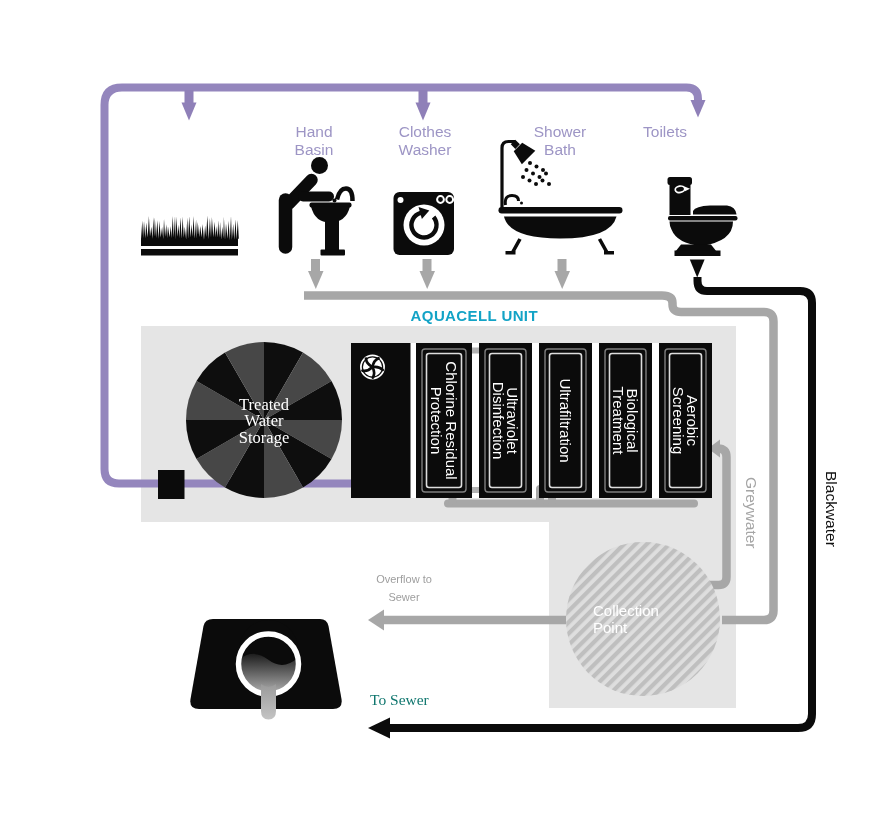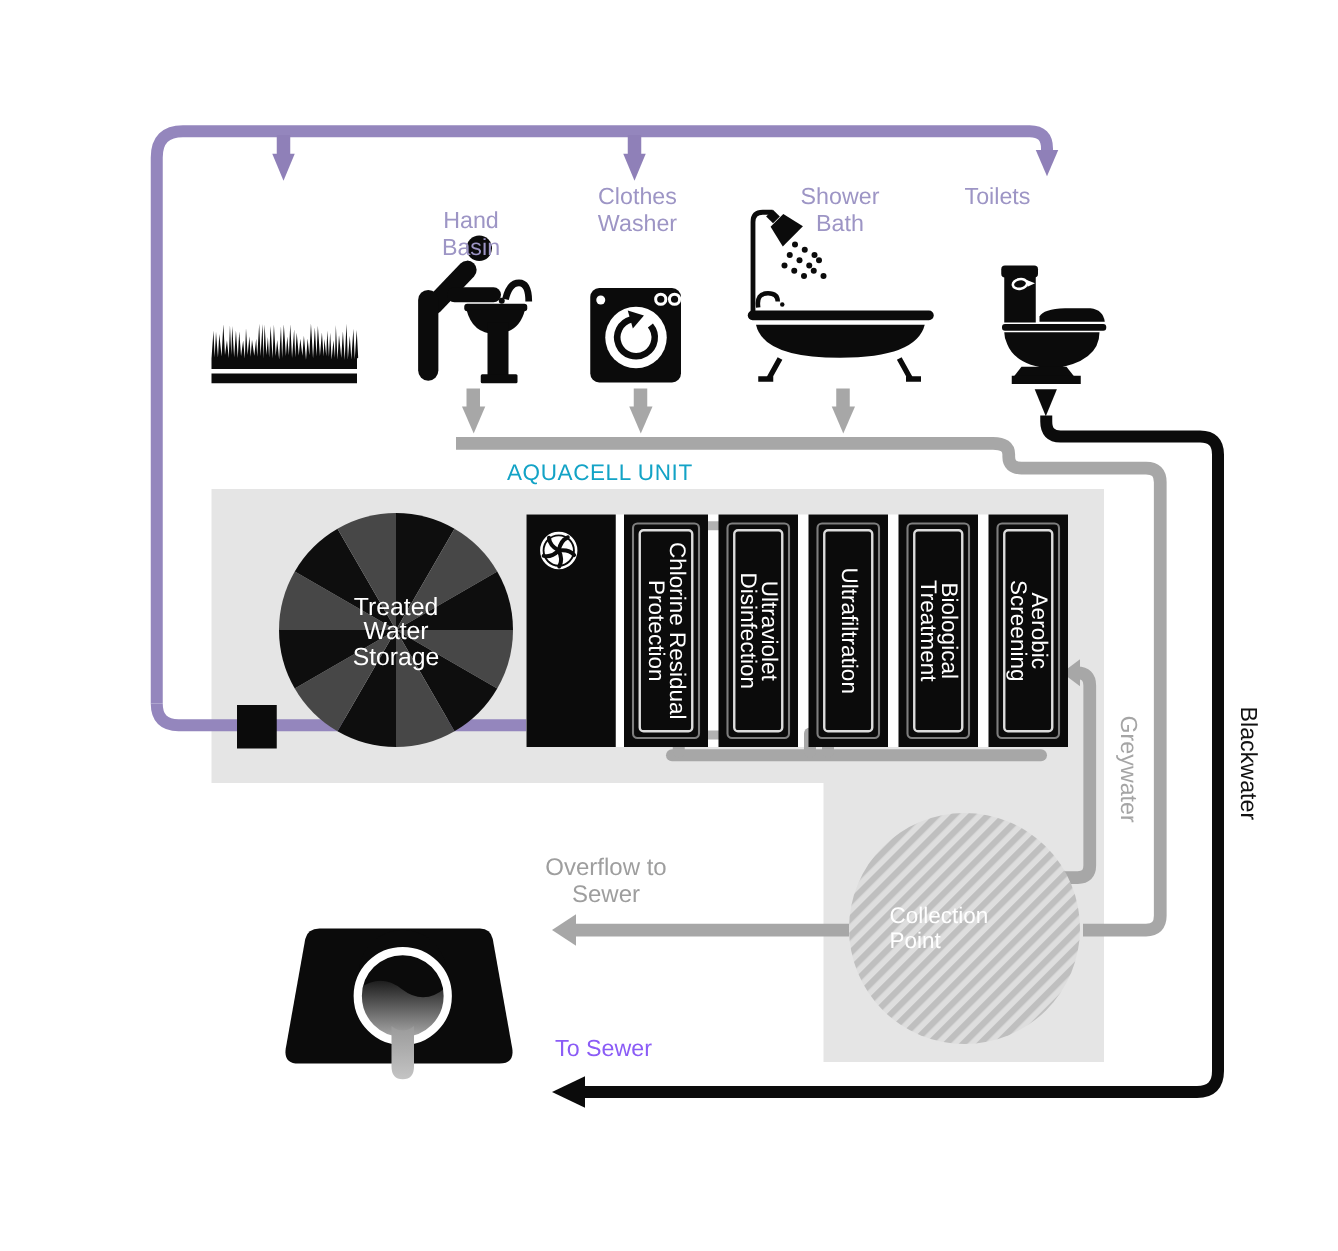--- a/index.html
+++ b/index.html
@@ -213,28 +213,28 @@
 <text transform="translate(512.7,420.5) rotate(90)" dominant-baseline="central">Ultraviolet</text>
 <text transform="translate(498.3,420.5) rotate(90)" dominant-baseline="central">Disinfection</text>
 <text transform="translate(565.5,420.5) rotate(90)" dominant-baseline="central">Ultrafiltration</text>
 <text transform="translate(632.7,420.5) rotate(90)" dominant-baseline="central">Biological</text>
 <text transform="translate(618.3,420.5) rotate(90)" dominant-baseline="central">Treatment</text>
 <text transform="translate(692.7,420.5) rotate(90)" dominant-baseline="central">Aerobic</text>
 <text transform="translate(678.3,420.5) rotate(90)" dominant-baseline="central">Screening</text>
 </g>
 </svg>
 
-<div class="lbl" style="left:264px;top:123px;width:100px;margin-top:16px;">Hand<br>Basin</div>
+<div class="lbl" style="left:264px;top:123px;width:100px;">Hand<br>Basin</div>
 <div class="lbl" style="left:375px;top:123px;width:100px;">Clothes<br>Washer</div>
 <div class="lbl" style="left:510px;top:123px;width:100px;">Shower<br>Bath</div>
 <div class="lbl" style="left:615px;top:123px;width:100px;">Toilets</div>
 
-<div style="position:absolute;left:338px;top:307px;width:200px;text-align:left;color:#13a3c6;font-size:15px;font-weight:normal;letter-spacing:0.4px;">AQUACELL UNIT</div>
-
-<div style="position:absolute;left:214px;top:397px;width:100px;text-align:center;color:#fff;font-size:16.5px;line-height:16.4px;">Treated<br>Water<br>Storage</div>
+<div style="position:absolute;left:338px;top:307px;width:200px;text-align:right;color:#13a3c6;font-size:15px;font-weight:bold;letter-spacing:0.4px;">AQUACELL UNIT</div>
+
+<div style="position:absolute;left:214px;top:397px;width:100px;text-align:center;color:#fff;font-size:16.5px;line-height:16.4px;font-family:Liberation Serif, serif;">Treated<br>Water<br>Storage</div>
 
 <div class="vtext" style="left:742px;top:477px;color:#a5a5a5;font-size:15.5px;">Greywater</div>
 <div class="vtext" style="left:822px;top:471px;color:#111;font-size:15.5px;">Blackwater</div>
 
-<div style="position:absolute;left:354px;top:570px;width:100px;text-align:center;color:#9e9e9e;font-size:16px;line-height:18px;">Overflow to<br>Sewer</div>
-<div style="position:absolute;left:370px;top:691px;color:#8b5cf6;font-size:15.5px;">To Sewer</div>
+<div style="position:absolute;left:354px;top:570px;width:100px;text-align:center;color:#9e9e9e;font-size:11px;line-height:18px;">Overflow to<br>Sewer</div>
+<div style="position:absolute;left:370px;top:691px;color:#0f766e;font-size:15.5px;font-family:Liberation Serif, serif;">To Sewer</div>
 <div style="position:absolute;left:593px;top:602px;width:100px;color:#fff;font-size:15px;line-height:17px;">Collection<br>Point</div>
 </div>
 
 </body></html>

